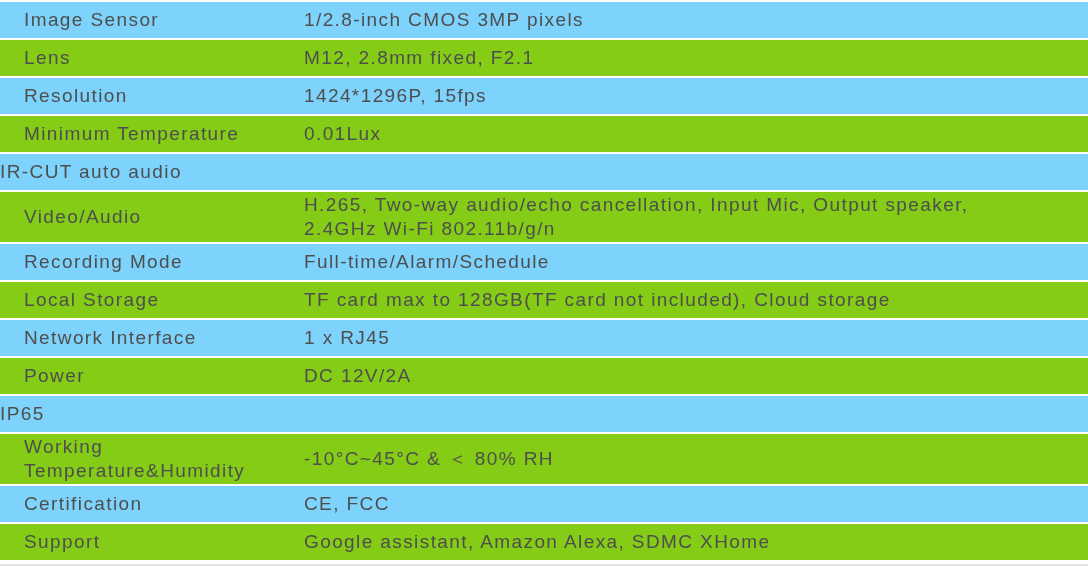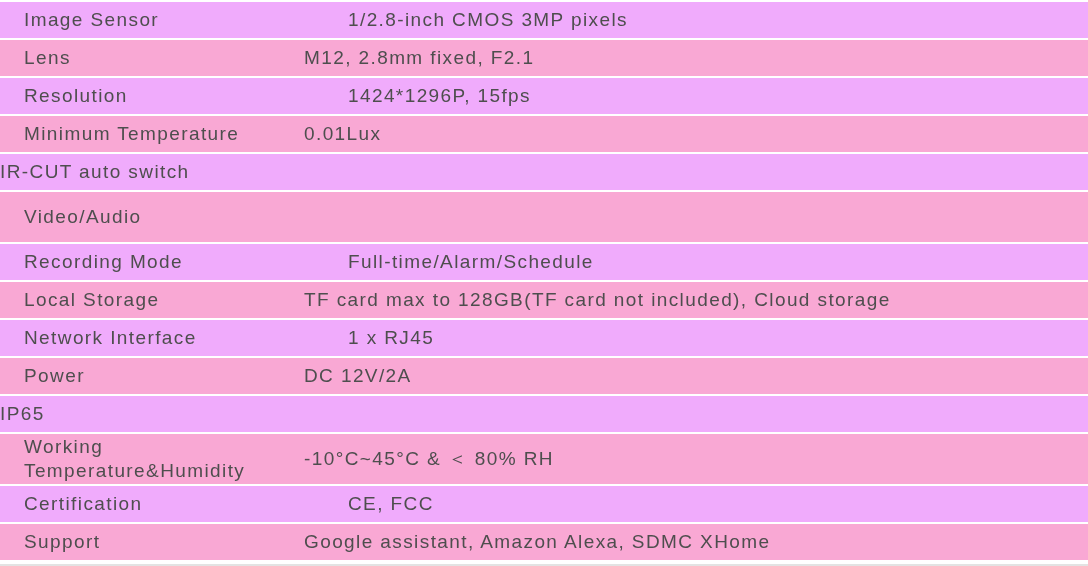--- a/index.html
+++ b/index.html
@@ -22,22 +22,22 @@
     align-items: center;
     flex: 0 0 auto;
     height: 36px;
     margin-bottom: 2px;
     font-size: 19px;
     letter-spacing: 1.4px;
     color: #4e4e4e;
     line-height: 24px;
   }
   .spec-row.tall { height: 50px; justify-content: space-between; }
-  .spec-row.teal { background: #f0abfc; gap: 44px; }
-  .spec-row.white { background: #f9a8d4; }
+  .spec-row.teal { background: #7dd3fc; }
+  .spec-row.white { background: #84cc16; }
   .spec-label {
     flex: 0 0 304px;
     padding-left: 24px;
     padding-right: 10px;
     white-space: pre-line;
   }
   .spec-value {
     flex: 1 1 auto;
     padding-right: 8px;
     white-space: pre-line;
@@ -64,24 +64,26 @@
     </div>
     <div class="spec-row teal">
       <div class="spec-label">Resolution</div>
       <div class="spec-value">1424*1296P, 15fps</div>
     </div>
     <div class="spec-row white">
       <div class="spec-label">Minimum Temperature</div>
       <div class="spec-value">0.01Lux</div>
     </div>
     <div class="spec-row teal">
-      <div class="spec-value">IR-CUT auto switch</div>
+      <div class="spec-value">IR-CUT auto audio</div>
     </div>
     <div class="spec-row white tall">
       <div class="spec-label">Video/Audio</div>
+      <div class="spec-value">H.265, Two-way audio/echo cancellation, Input Mic, Output speaker,
+2.4GHz Wi-Fi 802.11b/g/n</div>
     </div>
     <div class="spec-row teal">
       <div class="spec-label">Recording Mode</div>
       <div class="spec-value">Full-time/Alarm/Schedule</div>
     </div>
     <div class="spec-row white">
       <div class="spec-label">Local Storage</div>
       <div class="spec-value">TF card max to 128GB(TF card not included), Cloud storage</div>
     </div>
     <div class="spec-row teal">

